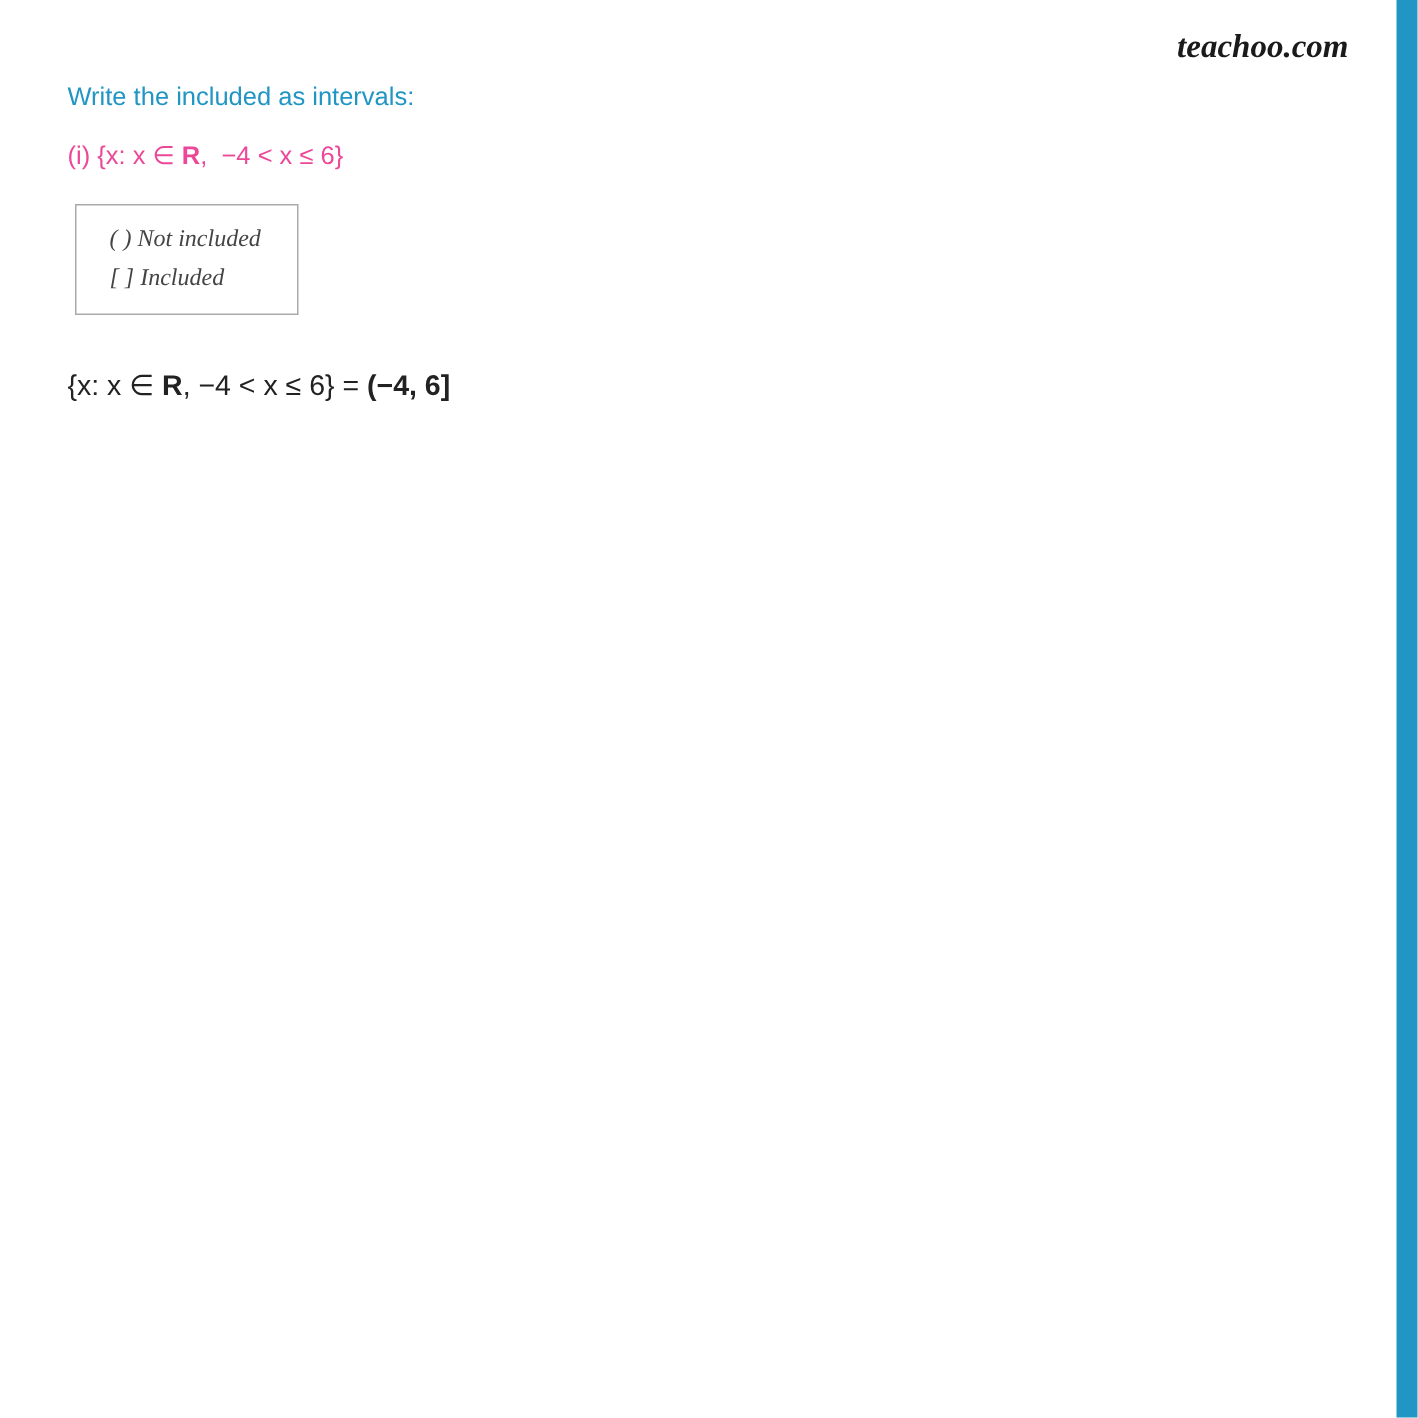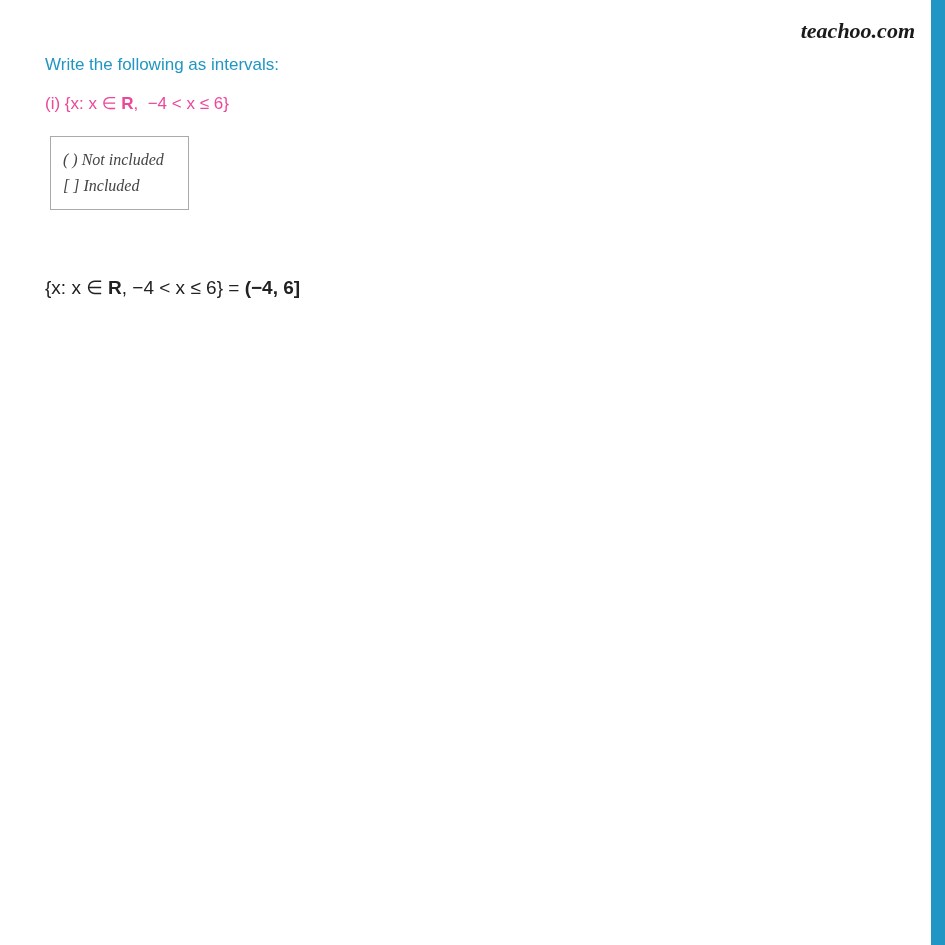--- a/index.html
+++ b/index.html
@@ -31,21 +31,21 @@
       top: 0;
       width: 14px;
       height: 945px;
       background: #2196c4;
     }
 
     
     .logo {
       position: absolute;
       top: 18px;
-      right: 30px;
+      right: 46px;
       font-size: 22px;
       font-style: italic;
       font-weight: bold;
       color: #1a1a1a;
       font-family: 'Georgia', serif;
     }
 
     
     .content {
       position: absolute;
@@ -81,22 +81,22 @@
 
     .bold-r {
       font-weight: bold;
       font-family: Arial, sans-serif;
     }
 
     
     .legend-box {
       border: 1px solid #aaa;
       display: inline-block;
-      padding: 14px 24px 14px 12px;
-      margin-bottom: 56px;
+      padding: 14px 24px 14px 22px;
+      margin-bottom: 25px;
       margin-left: 5px;
     }
 
     .legend-item {
       font-size: 16px;
       color: #444;
       font-style: italic;
       font-family: 'Georgia', serif;
       margin-bottom: 8px;
     }
@@ -124,21 +124,21 @@
 
   <div class="accent-bar"></div>
 
   <div class="logo">teachoo.com</div>
 
   <div class="content">
 
     
 
     
-    <div class="question-text">Write the following as intervals:</div>
+    <div class="question-text">Write the included as intervals:</div>
 
     
     <div class="part-text">
       <span>(i) {x: x ∈ <span class="bold-r">R</span>,&nbsp; −4 &lt; x ≤ 6}</span>
     </div>
 
     
     <div class="legend-box">
       <div class="legend-item">( ) Not included</div>
       <div class="legend-item">[ ] Included</div>

